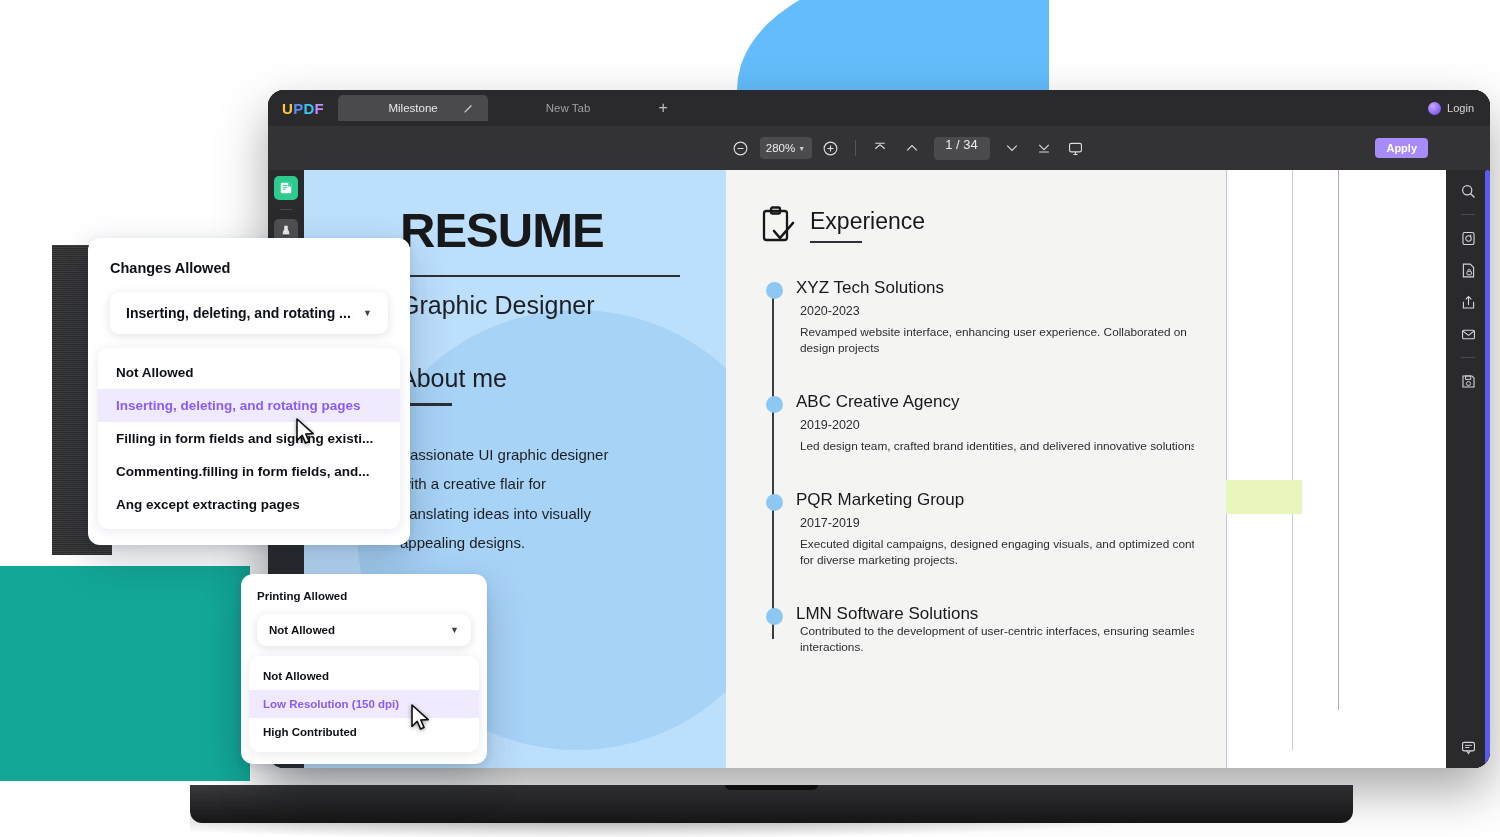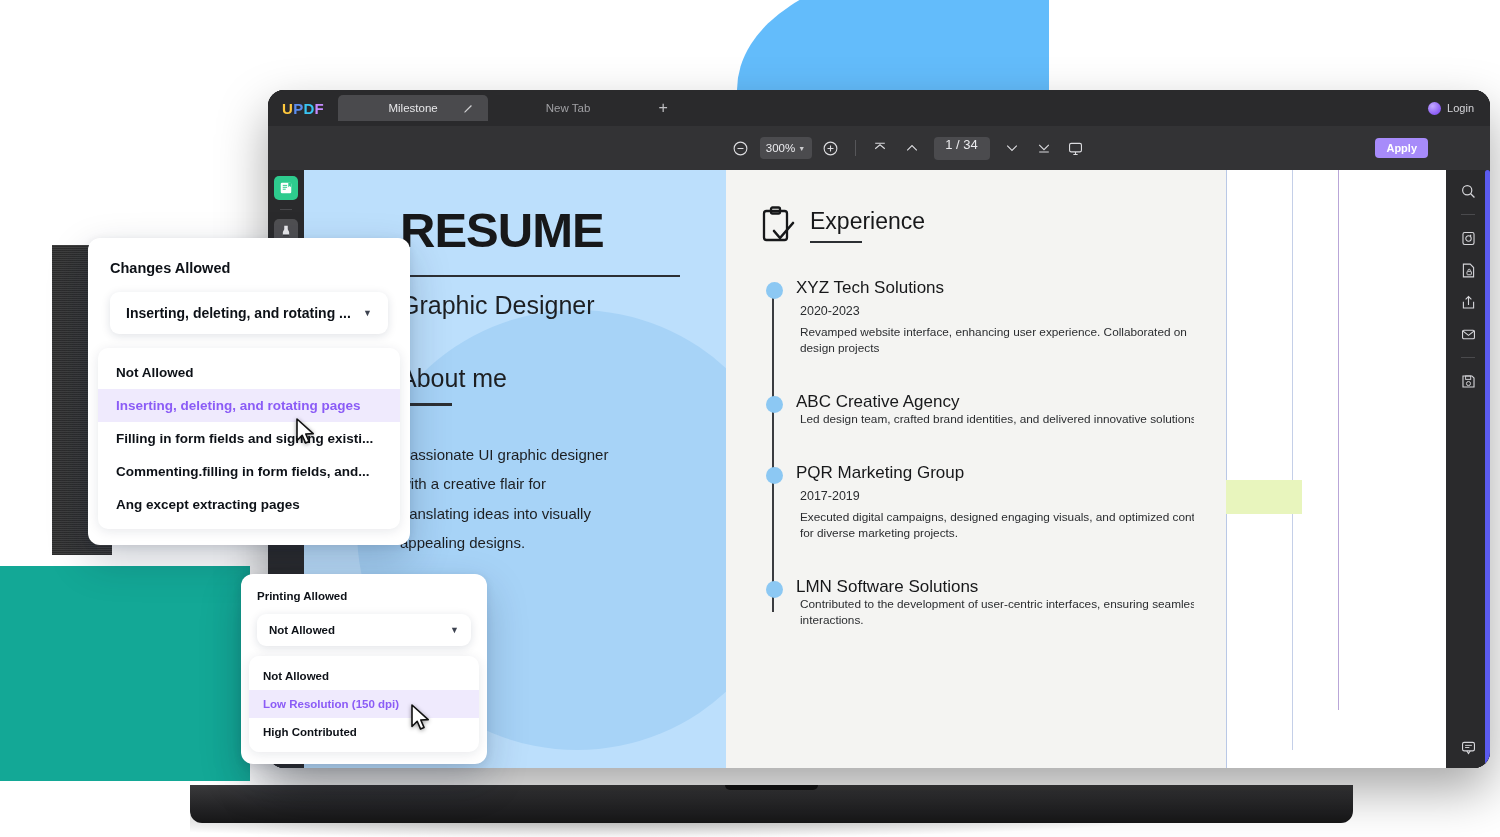--- a/index.html
+++ b/index.html
@@ -282,21 +282,21 @@
 
       <div class="toolbar">
         <div class="tb-center">
           <div class="tb-btn">
             <svg width="17" height="17" viewBox="0 0 20 20">
                 <circle cx="10" cy="10" r="7.5" fill="none" stroke="#dcdcdf" stroke-width="1.3"></circle>
                 <line x1="6.5" y1="10" x2="13.5" y2="10" stroke="#dcdcdf" stroke-width="1.3"></line>
               </svg>
           </div>
           <div class="zoom-val">
-            <span>300%</span>
+            <span>280%</span>
             <span class="caret-tiny">▼</span>
           </div>
           <div class="tb-btn">
             <svg width="17" height="17" viewBox="0 0 20 20">
                 <circle cx="10" cy="10" r="7.5" fill="none" stroke="#dcdcdf" stroke-width="1.3"></circle>
                 <line x1="6.5" y1="10" x2="13.5" y2="10" stroke="#dcdcdf" stroke-width="1.3"></line>
                 <line x1="10" y1="6.5" x2="10" y2="13.5" stroke="#dcdcdf" stroke-width="1.3"></line>
               </svg>
           </div>
           <div class="tb-sep"></div>
@@ -395,20 +395,21 @@
             </div>
 
             <div class="timeline">
               <div class="exp-item">
                 <div class="exp-co">XYZ Tech Solutions</div>
                 <div class="exp-yr">2020-2023</div>
                 <div class="exp-desc">Revamped website interface, enhancing user experience. Collaborated on design projects</div>
               </div>
               <div class="exp-item">
                 <div class="exp-co">ABC Creative Agency</div>
+                <div class="exp-yr">2019-2020</div>
                 <div class="exp-desc">Led design team, crafted brand identities, and delivered innovative solutions.</div>
               </div>
               <div class="exp-item">
                 <div class="exp-co">PQR Marketing Group</div>
                 <div class="exp-yr">2017-2019</div>
                 <div class="exp-desc">Executed digital campaigns, designed engaging visuals, and optimized content for diverse marketing projects.</div>
               </div>
               <div class="exp-item">
                 <div class="exp-co">LMN Software Solutions</div>
                 <div class="exp-desc">Contributed to the development of user-centric interfaces, ensuring seamless interactions.</div>

